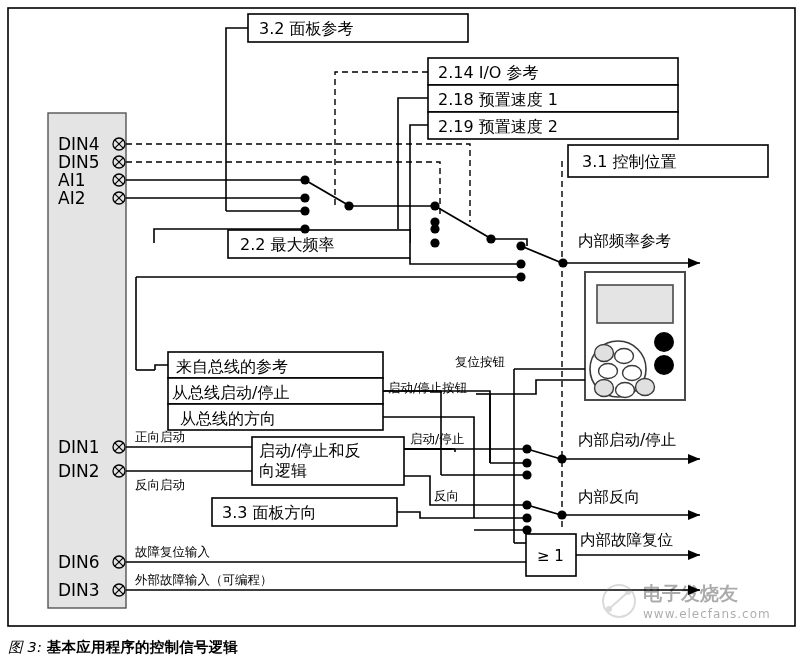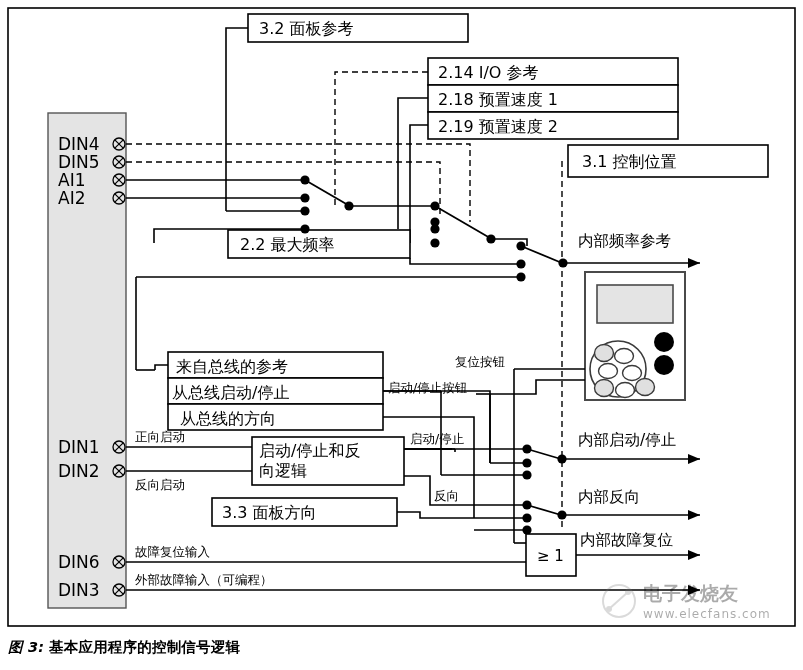--- a/index.html
+++ b/index.html
@@ -1,21 +1,21 @@
 <!DOCTYPE html>
 <html><head>
 <meta charset="utf-8">
 <style>
   html,body{margin:0;padding:0;background:#fff;}
   body{font-family:"DejaVu Sans","Liberation Sans",sans-serif;}
   #page{position:relative;width:803px;height:670px;background:#ffffff;overflow:hidden;}
   #diagram{position:absolute;left:0;top:0;width:803px;height:670px;}
   .caption{position:absolute;left:8px;top:638px;width:600px;font-size:14.5px;color:#000;
            letter-spacing:0.2px;white-space:nowrap;}
-  .caption .fignum{font-style:italic;font-weight:bold;}
+  .caption .fignum{font-style:italic;font-weight:normal;}
   .caption .figtxt{font-weight:bold;margin-top:15px;}
   svg text{font-family:"DejaVu Sans","Liberation Sans",sans-serif;fill:#000;}
   .lbl-din{font-size:17px;}
   .lbl-box{font-size:16px;}
   .lbl-sm{font-size:12.5px;}
   .lbl-out{font-size:15.5px;}
   .lbl-gate{font-size:15px;}
   .wline{stroke:#000;stroke-width:1.6;fill:none;}
   .wdash{stroke:#000;stroke-width:1.4;fill:none;stroke-dasharray:6 4;}
   .boxfill{fill:#ffffff;stroke:#000;stroke-width:1.6;}

